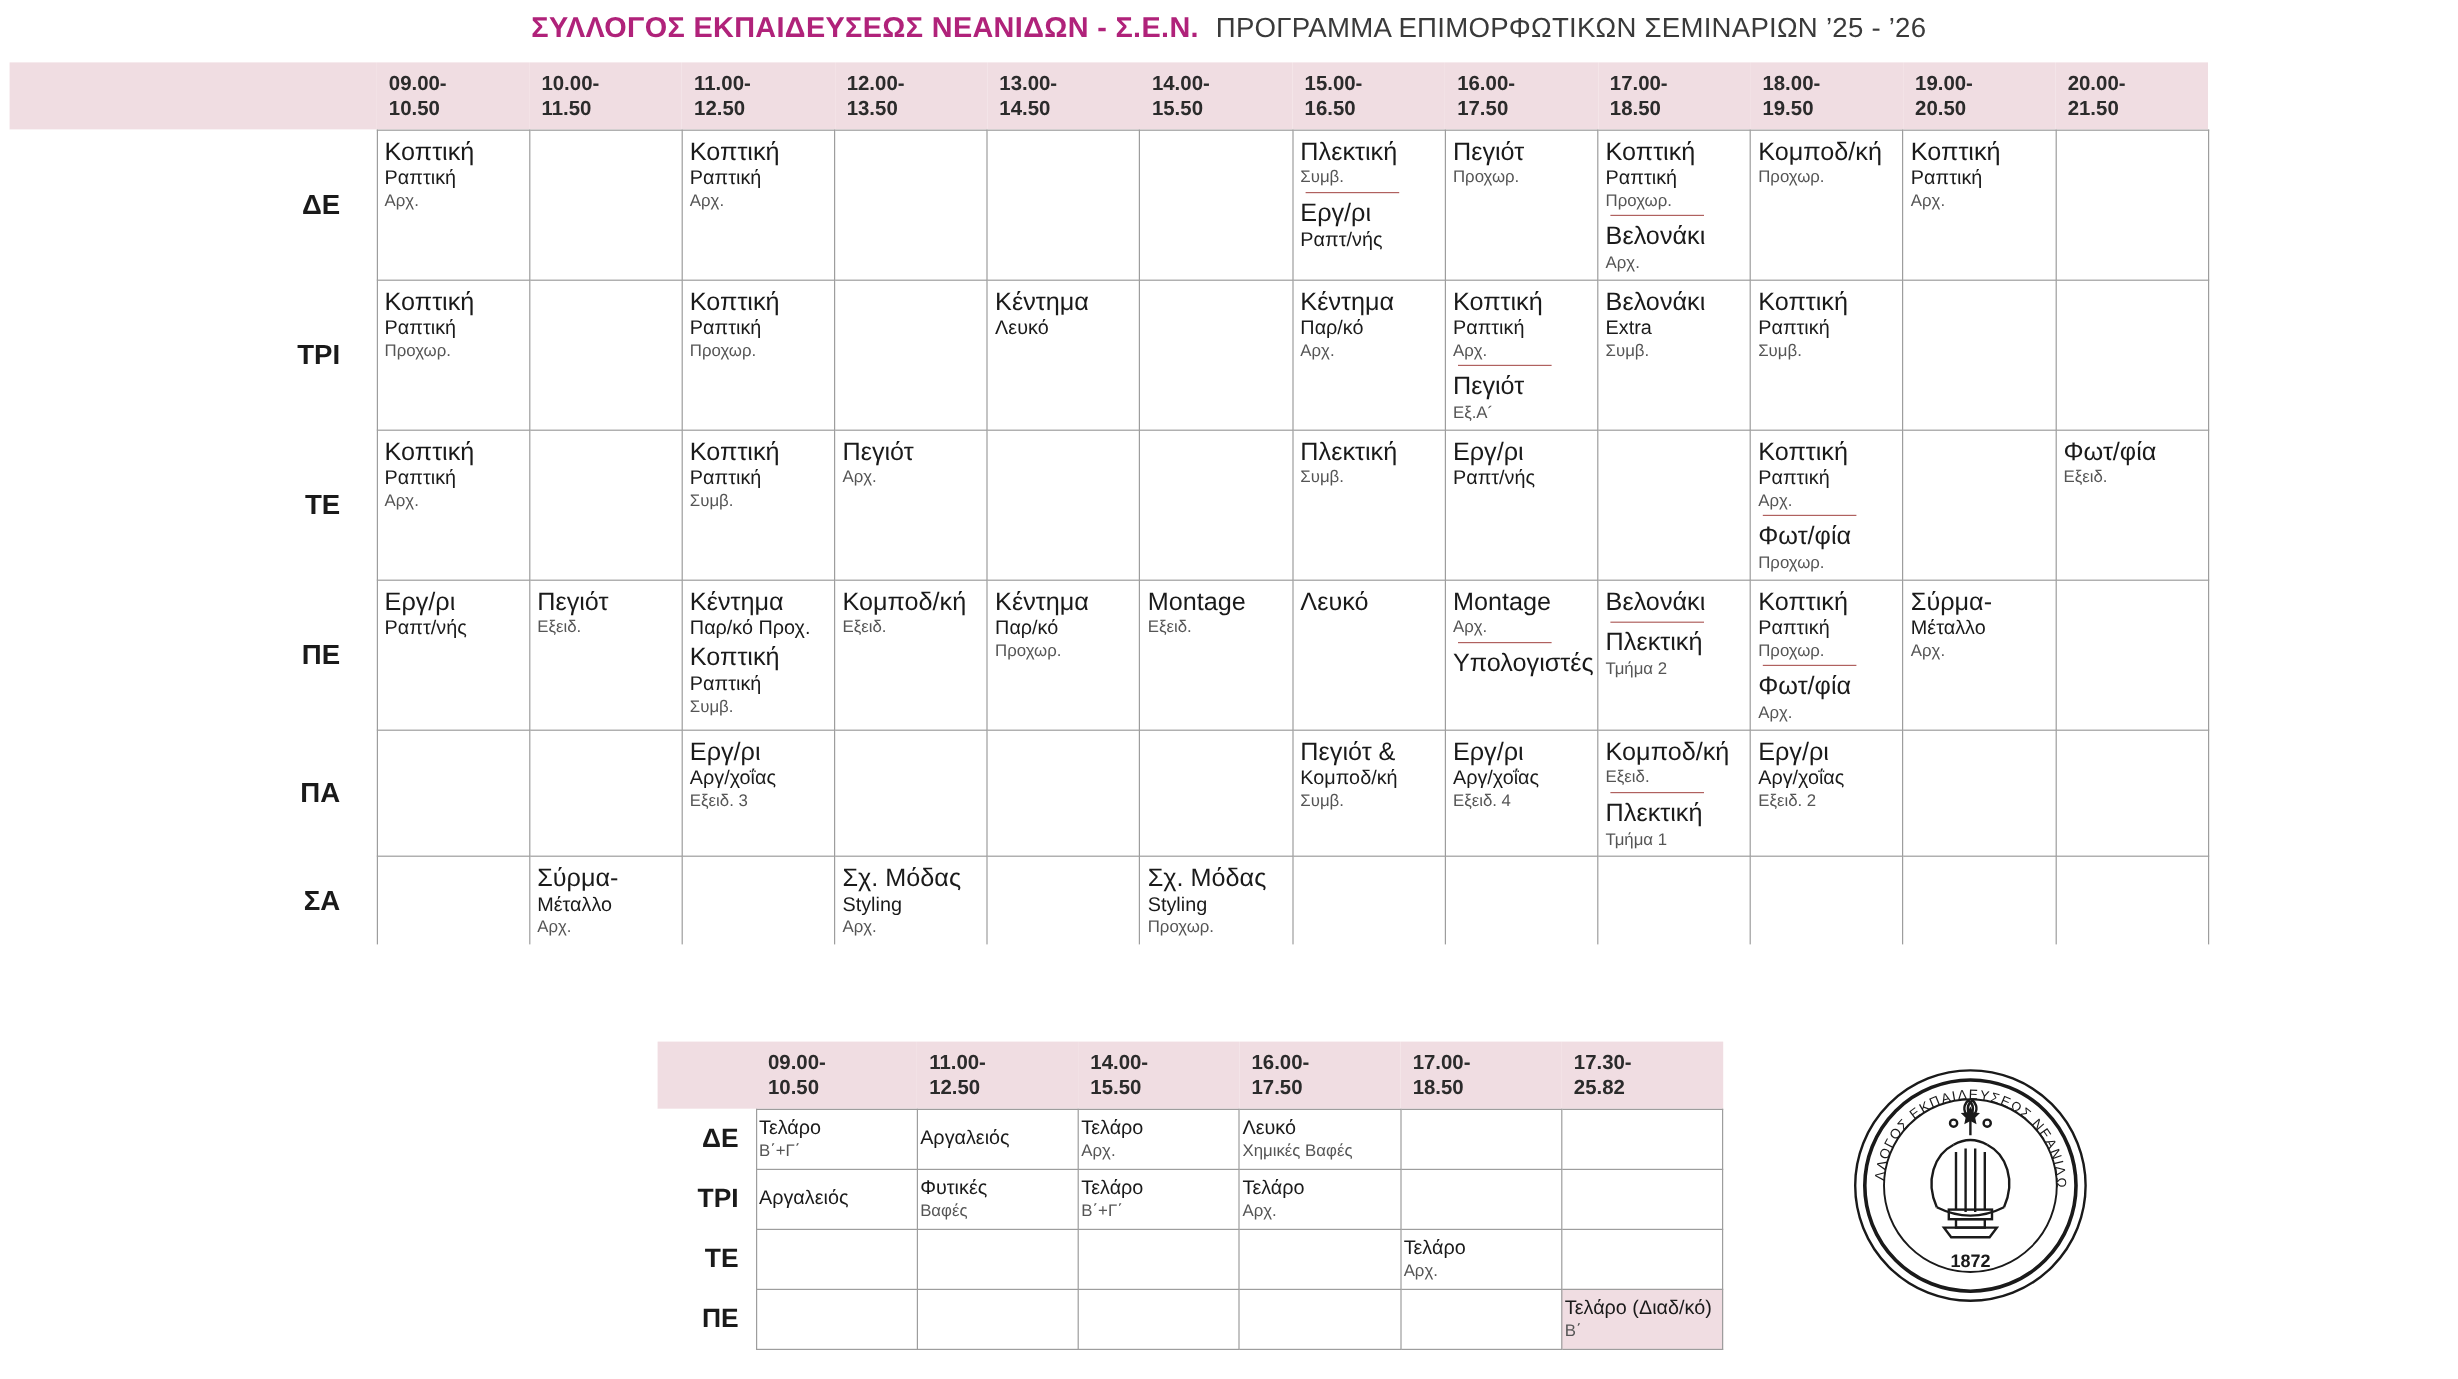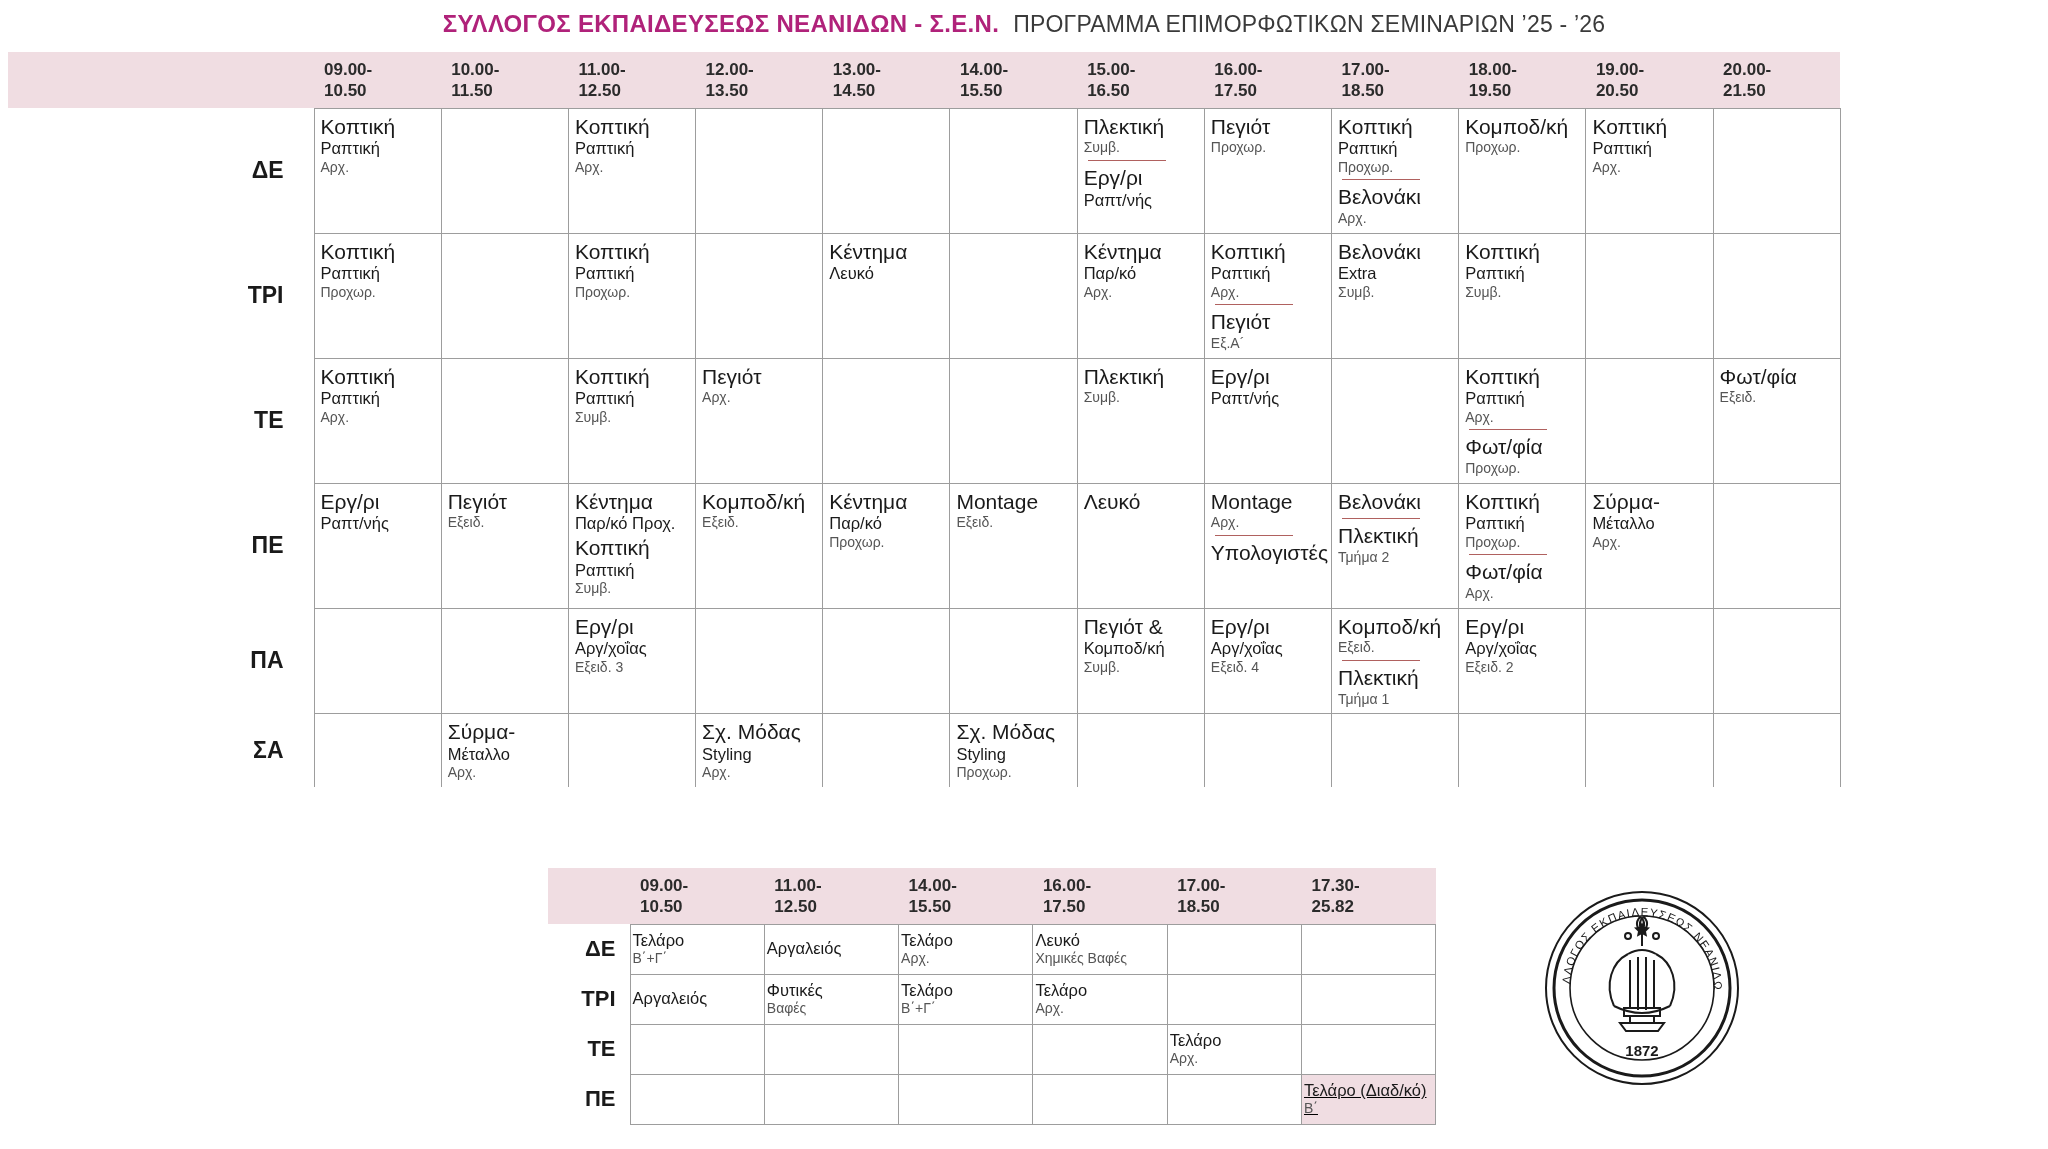--- a/index.html
+++ b/index.html
@@ -133,21 +133,21 @@
     border: none;
     background: #ffffff;
   }
   .bottom-table td.bcell {
     border: 1px solid #9d9d9d;
     vertical-align: middle;
     height: 50px;
     padding: 3px 2px;
     background: #ffffff;
   }
-  .bottom-table td.bcell.pinkfill { background: #f0dde2; text-decoration: underline; }
+  .bottom-table td.bcell.pinkfill { background: #f0dde2; }
   .bcell .b1 { font-size: 16.5px; color: #1a1a1a; line-height: 1.16; }
   .bcell .b2 { font-size: 14px; color: #555555; line-height: 1.16; }
 
   
   .logo {
     position: absolute;
     top: 888px; left: 1542px;
     width: 200px; height: 200px;
   }
 </style>

